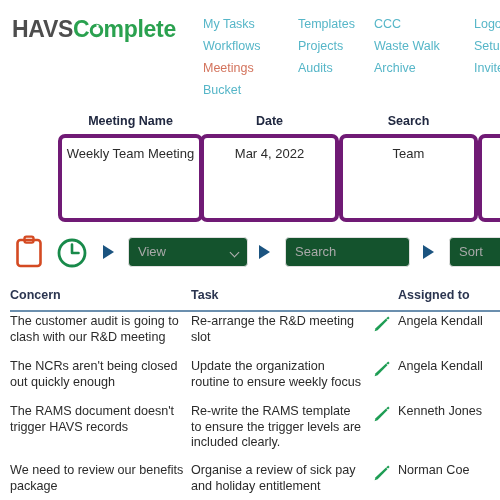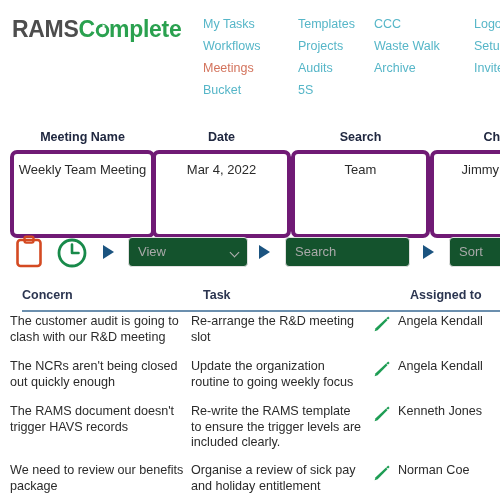--- a/index.html
+++ b/index.html
@@ -33,21 +33,21 @@
     column-gap: 8px;
   }
   .navlink {
     font-size: 12.5px; color: #56b6c8; white-space: nowrap;
     line-height: 22px; cursor: pointer;
   }
   .navlink.active { color: #d3735c; }
 
   
   .cards-wrap { position: absolute; left: 0; top: 112px; width: 500px; }
-  .card-col { position: absolute; top: 16px; }
+  .card-col { position: absolute; top: 0; margin-left: 48px; }
   .card-head {
     font-size: 12.5px; font-weight: 700; color: #202840;
     text-align: center; line-height: 18px; white-space: nowrap;
   }
   .card-box {
     margin-top: 4px;
     height: 88px;
     border: 4px solid #701a75;
     border-radius: 7px;
     background: #fff;
@@ -87,21 +87,21 @@
   .chev {
     position: absolute; right: 9px; top: 11px;
     width: 7px; height: 7px;
     border-right: 1.4px solid #b3b3b3;
     border-bottom: 1.4px solid #b3b3b3;
     transform: rotate(45deg);
   }
 
   
   .table { position: absolute; left: 0; top: 288px; width: 500px; }
-  .th-row { position: relative; height: 22px; margin-left: 12px; }
+  .th-row { position: relative; height: 22px; }
   .th {
     position: absolute; top: 0;
     font-size: 12.5px; font-weight: 700; color: #2b3550;
     white-space: nowrap;
   }
   .rule {
     position: absolute; left: 10px; top: 22px;
     width: 500px; height: 2px; background: #6b8fae;
   }
   .rows { position: absolute; left: 0; top: 26px; width: 500px; }
@@ -116,21 +116,21 @@
   .pencil { position: absolute; left: 371px; top: 1px; width: 20px; height: 18px; }
 </style>
 </head>
 <body>
 
 <div id="app">
 
   <div class="header">
 
     <div class="logo">
-      <span class="pdca">RAMS</span><span class="comp">C</span><span class="comp oglyph"><svg width="15" height="15" viewBox="0 0 16 16" style="vertical-align:-1px">
+      <span class="pdca">HAVS</span><span class="comp">C</span><span class="comp oglyph"><svg width="15" height="15" viewBox="0 0 16 16" style="vertical-align:-1px">
             <circle cx="8" cy="8" r="5.6" fill="none" stroke="#2aa14f" stroke-width="3.2"></circle>
             <path d="M8 1.3 L11.2 3.2 L8 5.1 Z" fill="#ffffff"></path>
             <circle cx="4.2" cy="4.2" r="1.5" fill="#2aa14f"></circle>
           </svg></span><span class="comp">mplete</span>
     </div>
 
     <div class="navgrid">
       <div class="navlink">My Tasks</div>
       <div class="navlink">Templates</div>
       <div class="navlink">CCC</div>
@@ -140,21 +140,20 @@
       <div class="navlink">Projects</div>
       <div class="navlink">Waste Walk</div>
       <div class="navlink">Setup</div>
 
       <div class="navlink active">Meetings</div>
       <div class="navlink">Audits</div>
       <div class="navlink">Archive</div>
       <div class="navlink">Invite</div>
 
       <div class="navlink">Bucket</div>
-      <div class="navlink">5S</div>
       <div class="navlink"></div>
       <div class="navlink"></div>
     </div>
   </div>
 
   <div class="cards-wrap">
 
     <div class="card-col" style="left:10px;  width:145px;">
       <div class="card-head">Meeting Name</div>
       <div class="card-box">
@@ -235,21 +234,21 @@
           <svg width="20" height="18" viewBox="0 0 20 18">
             <path d="M17.2 1.6 L18.6 3.1 L6.6 15.2 L3.6 16.3 L4.6 13.2 Z" fill="#1e9d54"></path>
             <path d="M15.3 3.5 L16.8 5.0" stroke="#ffffff" stroke-width="1" fill="none"></path>
           </svg>
         </div>
         <div class="cell assignee">Angela Kendall</div>
       </div>
 
       <div class="row" style="height:45px;">
         <div class="cell concern">The NCRs aren't being closed out quickly enough</div>
-        <div class="cell task">Update the organization routine to going weekly focus</div>
+        <div class="cell task">Update the organization routine to ensure weekly focus</div>
         <div class="pencil">
           <svg width="20" height="18" viewBox="0 0 20 18">
             <path d="M17.2 1.6 L18.6 3.1 L6.6 15.2 L3.6 16.3 L4.6 13.2 Z" fill="#1e9d54"></path>
             <path d="M15.3 3.5 L16.8 5.0" stroke="#ffffff" stroke-width="1" fill="none"></path>
           </svg>
         </div>
         <div class="cell assignee">Angela Kendall</div>
       </div>
 
       <div class="row" style="height:59px;">

